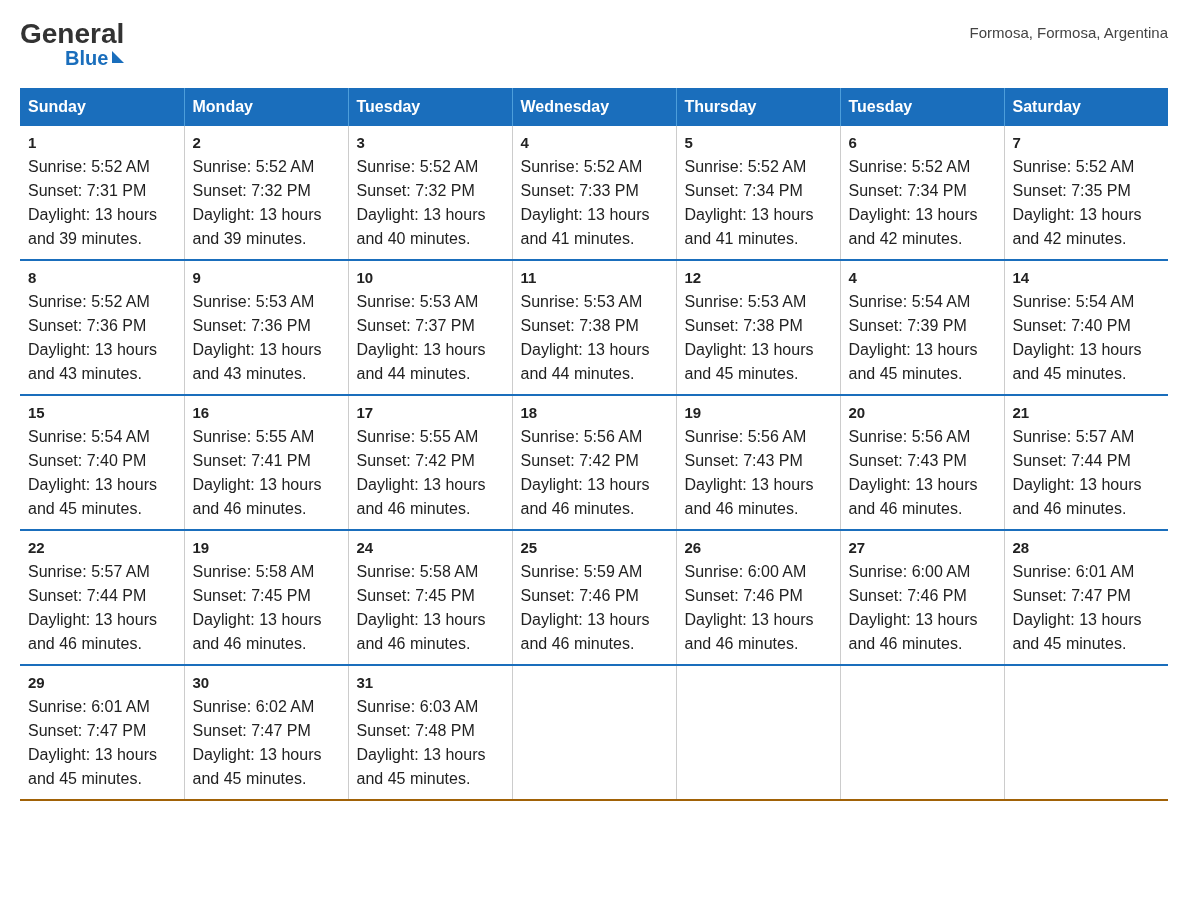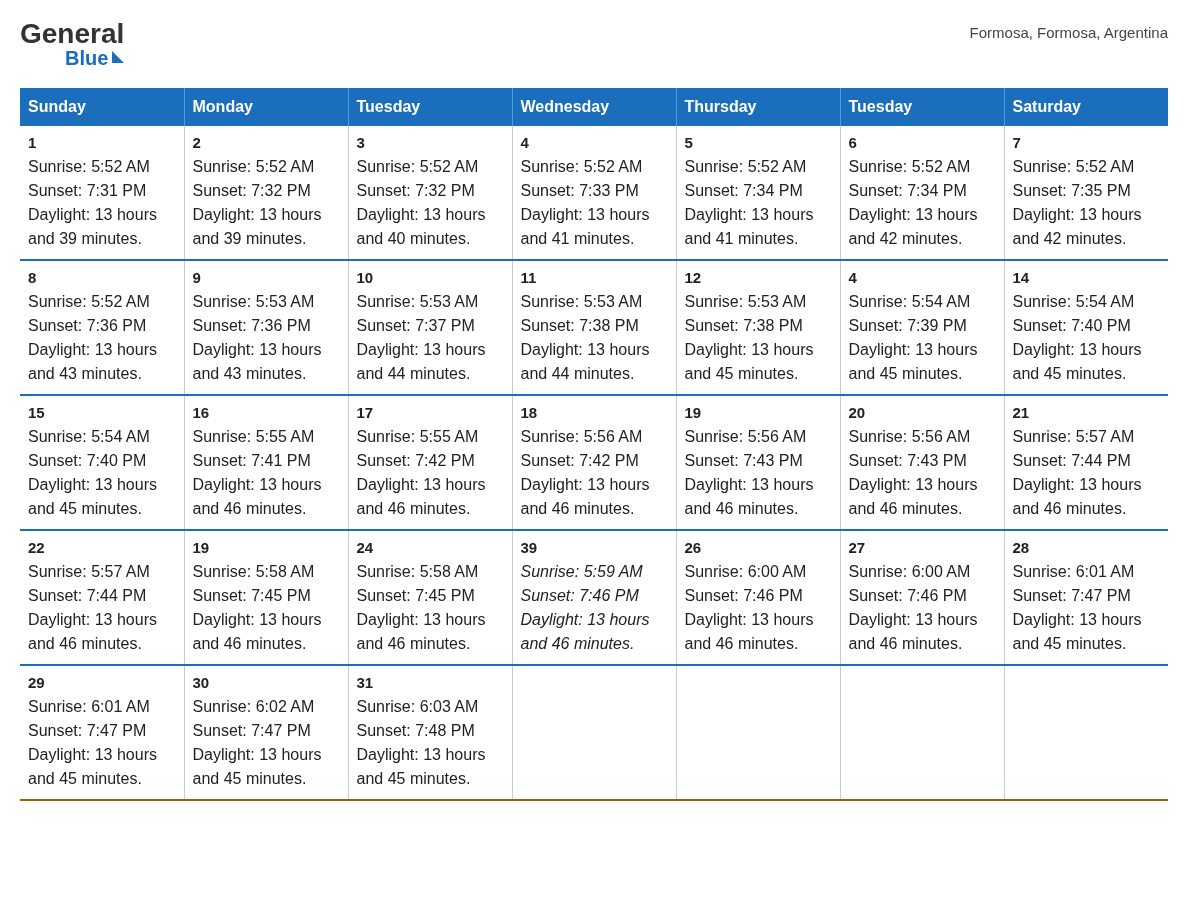--- a/index.html
+++ b/index.html
@@ -303,22 +303,22 @@
 and 46 minutes.</div>
         </td>
         <td>
           <span class="day-num">24</span>
           <div class="day-info" style="white-space: pre-line;">Sunrise: 5:58 AM
 Sunset: 7:45 PM
 Daylight: 13 hours
 and 46 minutes.</div>
         </td>
         <td>
-          <span class="day-num">39</span>
-          <div class="day-info" style="white-space: pre-line; font-style: italic;">Sunrise: 5:59 AM
+          <span class="day-num">25</span>
+          <div class="day-info" style="white-space: pre-line;">Sunrise: 5:59 AM
 Sunset: 7:46 PM
 Daylight: 13 hours
 and 46 minutes.</div>
         </td>
         <td>
           <span class="day-num">26</span>
           <div class="day-info" style="white-space: pre-line;">Sunrise: 6:00 AM
 Sunset: 7:46 PM
 Daylight: 13 hours
 and 46 minutes.</div>

